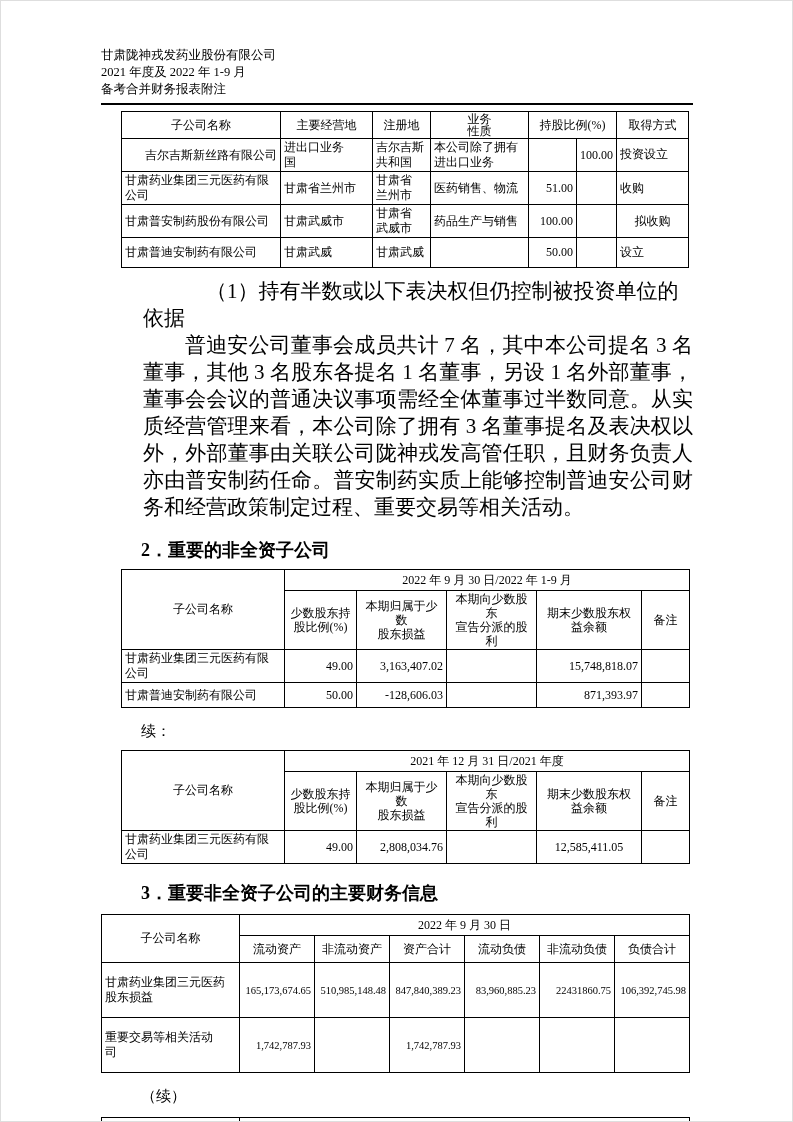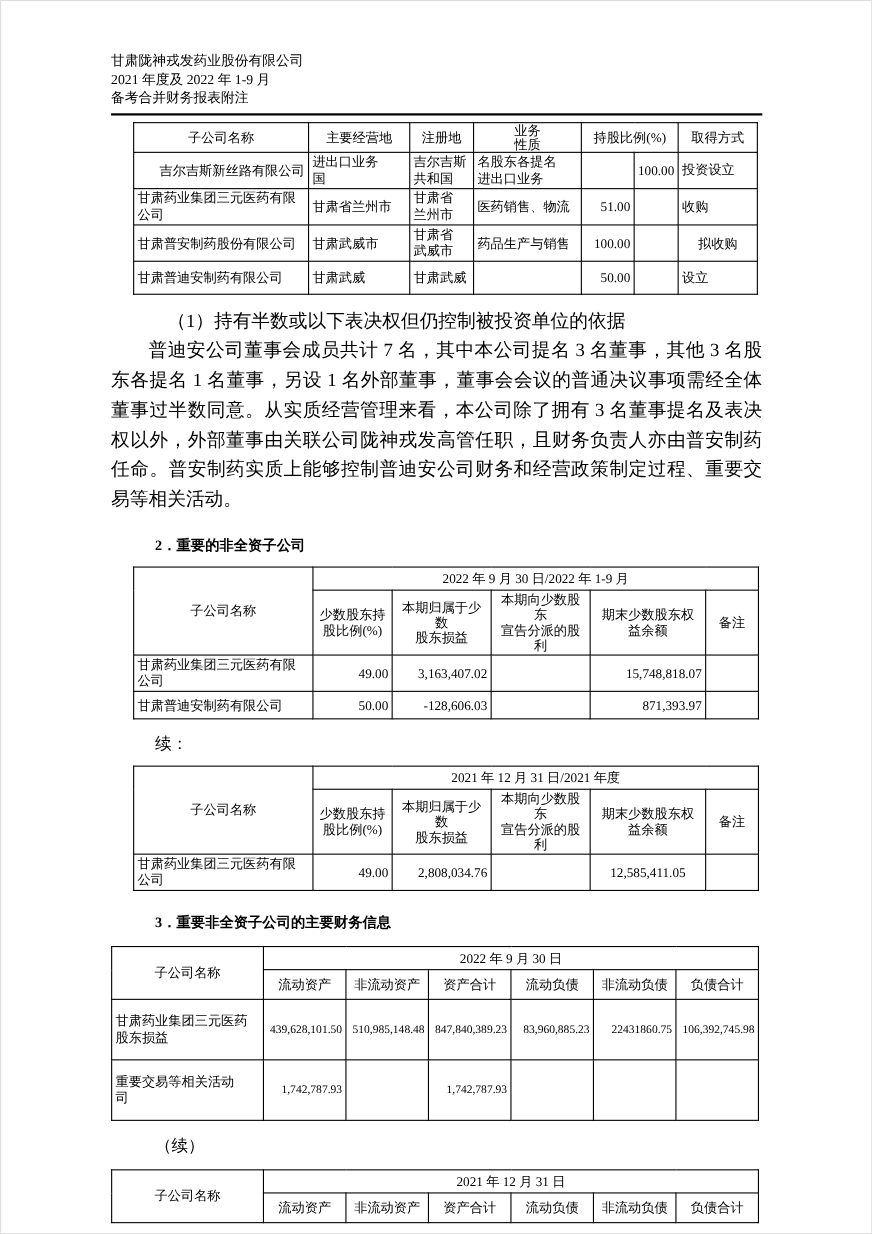--- a/index.html
+++ b/index.html
@@ -47,25 +47,25 @@
   .tbl-2 tbody td, .tbl-3 tbody td { height:25px; }
 
   .tbl-4, .tbl-5 { margin-left:0; }
   .tbl-4 { margin-top:10px; }
   .tbl-5 { margin-top:10px; }
   .tbl-4 thead tr:nth-child(2) th, .tbl-5 thead tr:nth-child(2) th { height:27px; }
   .tbl-4 tbody td { height:55px; font-size:10.5px; }
   .tbl-4 tbody td:first-child { font-size:12px; }
 
   
-  .para { font-size:17px; line-height:27px; }
+  .para { font-size:21px; line-height:27px;margin-left:42px; }
   .para-clause { margin-top:10px; text-indent:3em; }
   .para-body { text-indent:2em; text-align:justify; }
 
-  .section-title { font-size:13px; font-weight:bold; margin:18px 0 0 40px; line-height:22px; }
+  .section-title { font-size:18px; font-weight:bold; margin:18px 0 0 40px; line-height:22px; }
   .continued { font-size:15px; margin:12px 0 0 40px; line-height:22px; }
 
   .doc-footer {
     position:absolute; left:0; right:0; bottom:62px;
     text-align:center; font-size:12.5px;
   }
 </style>
 </head>
 <body>
 
@@ -100,21 +100,21 @@
               <th>取得方式</th>
             </tr>
           </thead>
           <tbody>
             <tr>
               <td style="text-align: right;">吉尔吉斯新丝路有限公司</td>
               <td style="text-align: left;">进出口业务
 国</td>
               <td style="text-align: left;">吉尔吉斯
 共和国</td>
-              <td style="text-align: left;">名股东各提名
+              <td style="text-align: left;">本公司除了拥有
 进出口业务</td>
               <td style="text-align: right;"></td>
               <td style="text-align: right;">100.00</td>
               <td style="text-align: left; font-family: Liberation Mono, monospace;">投资设立</td>
             </tr>
             <tr>
               <td style="text-align: left;">甘肃药业集团三元医药有限
 公司</td>
               <td style="text-align: left;">甘肃省兰州市</td>
               <td style="text-align: left;">甘肃省
@@ -265,21 +265,21 @@
               <th>资产合计</th>
               <th>流动负债</th>
               <th>非流动负债</th>
               <th>负债合计</th>
             </tr>
           </thead>
           <tbody>
             <tr>
               <td style="text-align: left;">甘肃药业集团三元医药
 股东损益</td>
-              <td style="text-align: right;">439,628,101.50</td>
+              <td style="text-align: right;">165,173,674.65</td>
               <td style="text-align: right;">510,985,148.48</td>
               <td style="text-align: right;">847,840,389.23</td>
               <td style="text-align: right;">83,960,885.23</td>
               <td style="text-align: right;">22431860.75</td>
               <td style="text-align: right;">106,392,745.98</td>
             </tr>
             <tr>
               <td style="text-align: left;">重要交易等相关活动
 司</td>
               <td style="text-align: right;">1,742,787.93</td>

